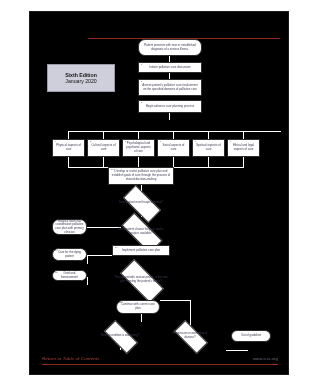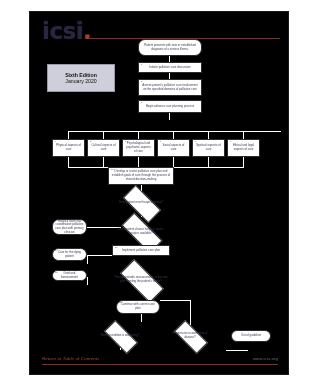--- a/index.html
+++ b/index.html
@@ -82,23 +82,20 @@
   .footright{
     position:absolute;right:10px;top:344px;
     font-size:4.2px;color:#6f6f86;letter-spacing:0.15px;
   }
 </style>
 </head>
 <body>
 
 <div class="page">
 
-  <div class="logo">
-    <span>icsi</span><span class="dot">.</span>
-  </div>
   <div class="rule"></div>
 
   <div class="edition">
     <div class="l1">Sixth Edition</div>
     <div class="l2">January 2020</div>
   </div>
 
   <div class="conn v" style="left:139px;top:44px;height:6px;"></div>
   <div class="conn v" style="left:139px;top:61px;height:6px;"></div>
   <div class="conn v" style="left:139px;top:78px;height:6px;"></div>

